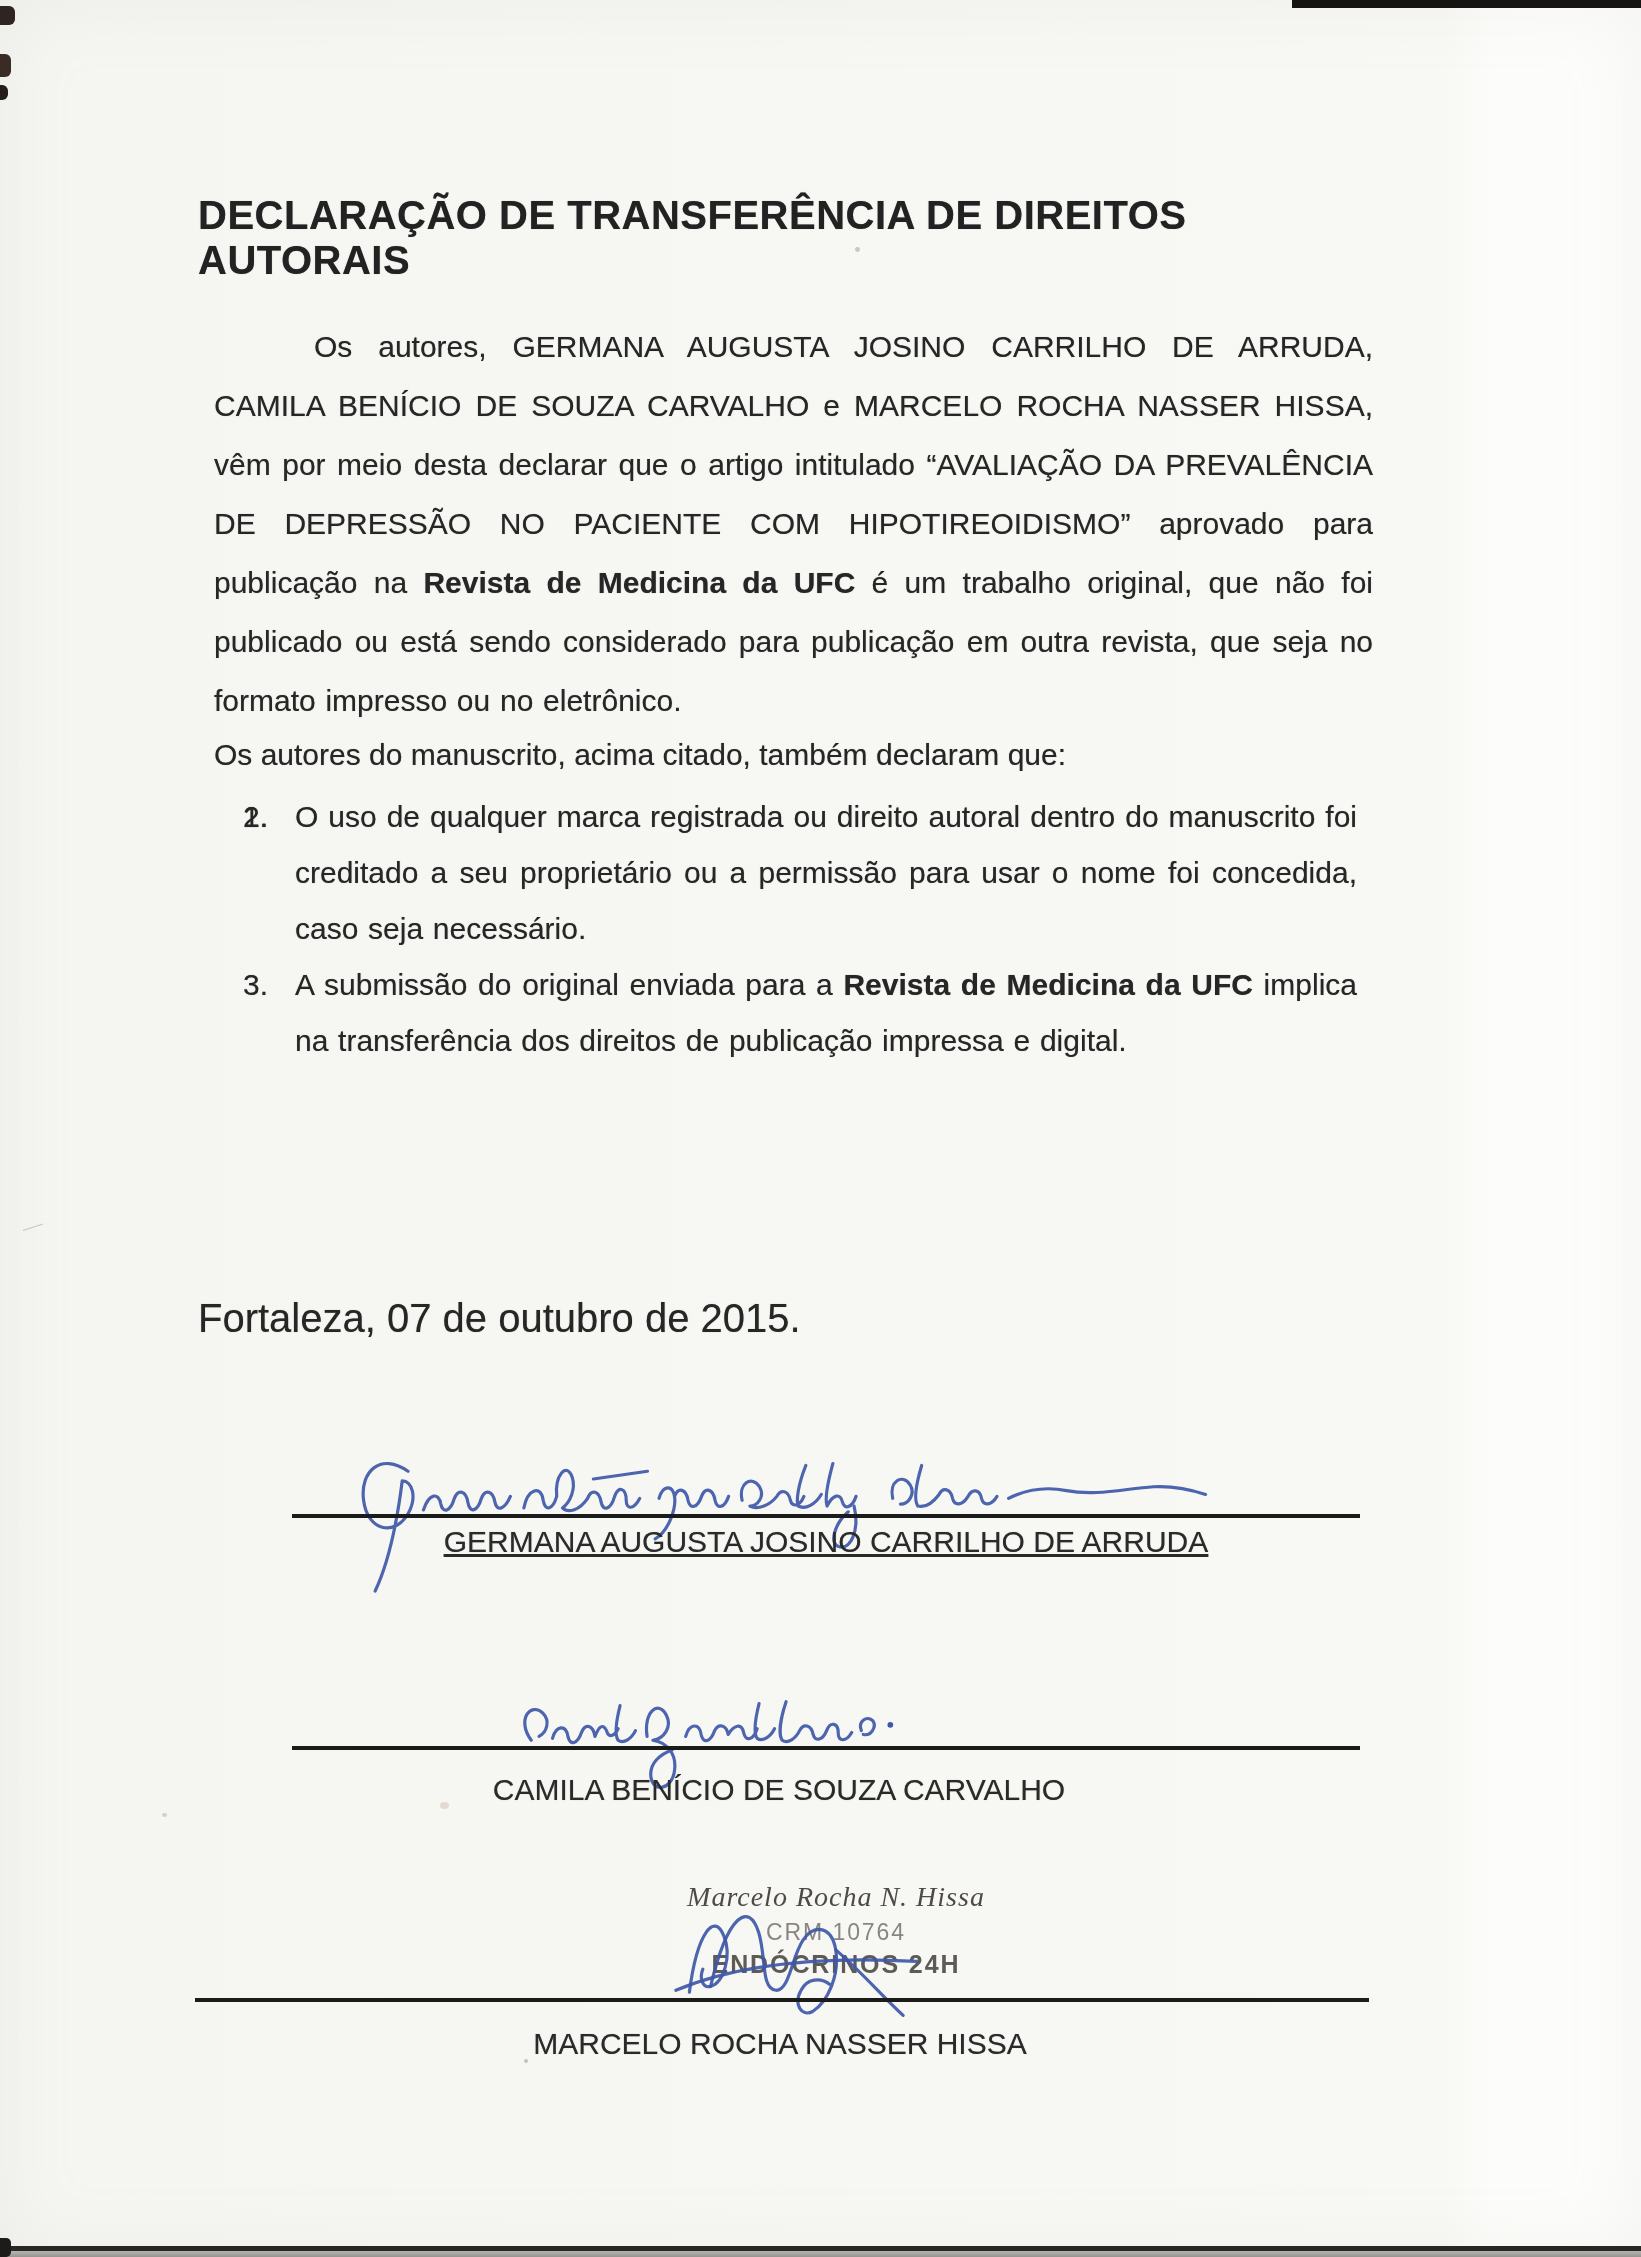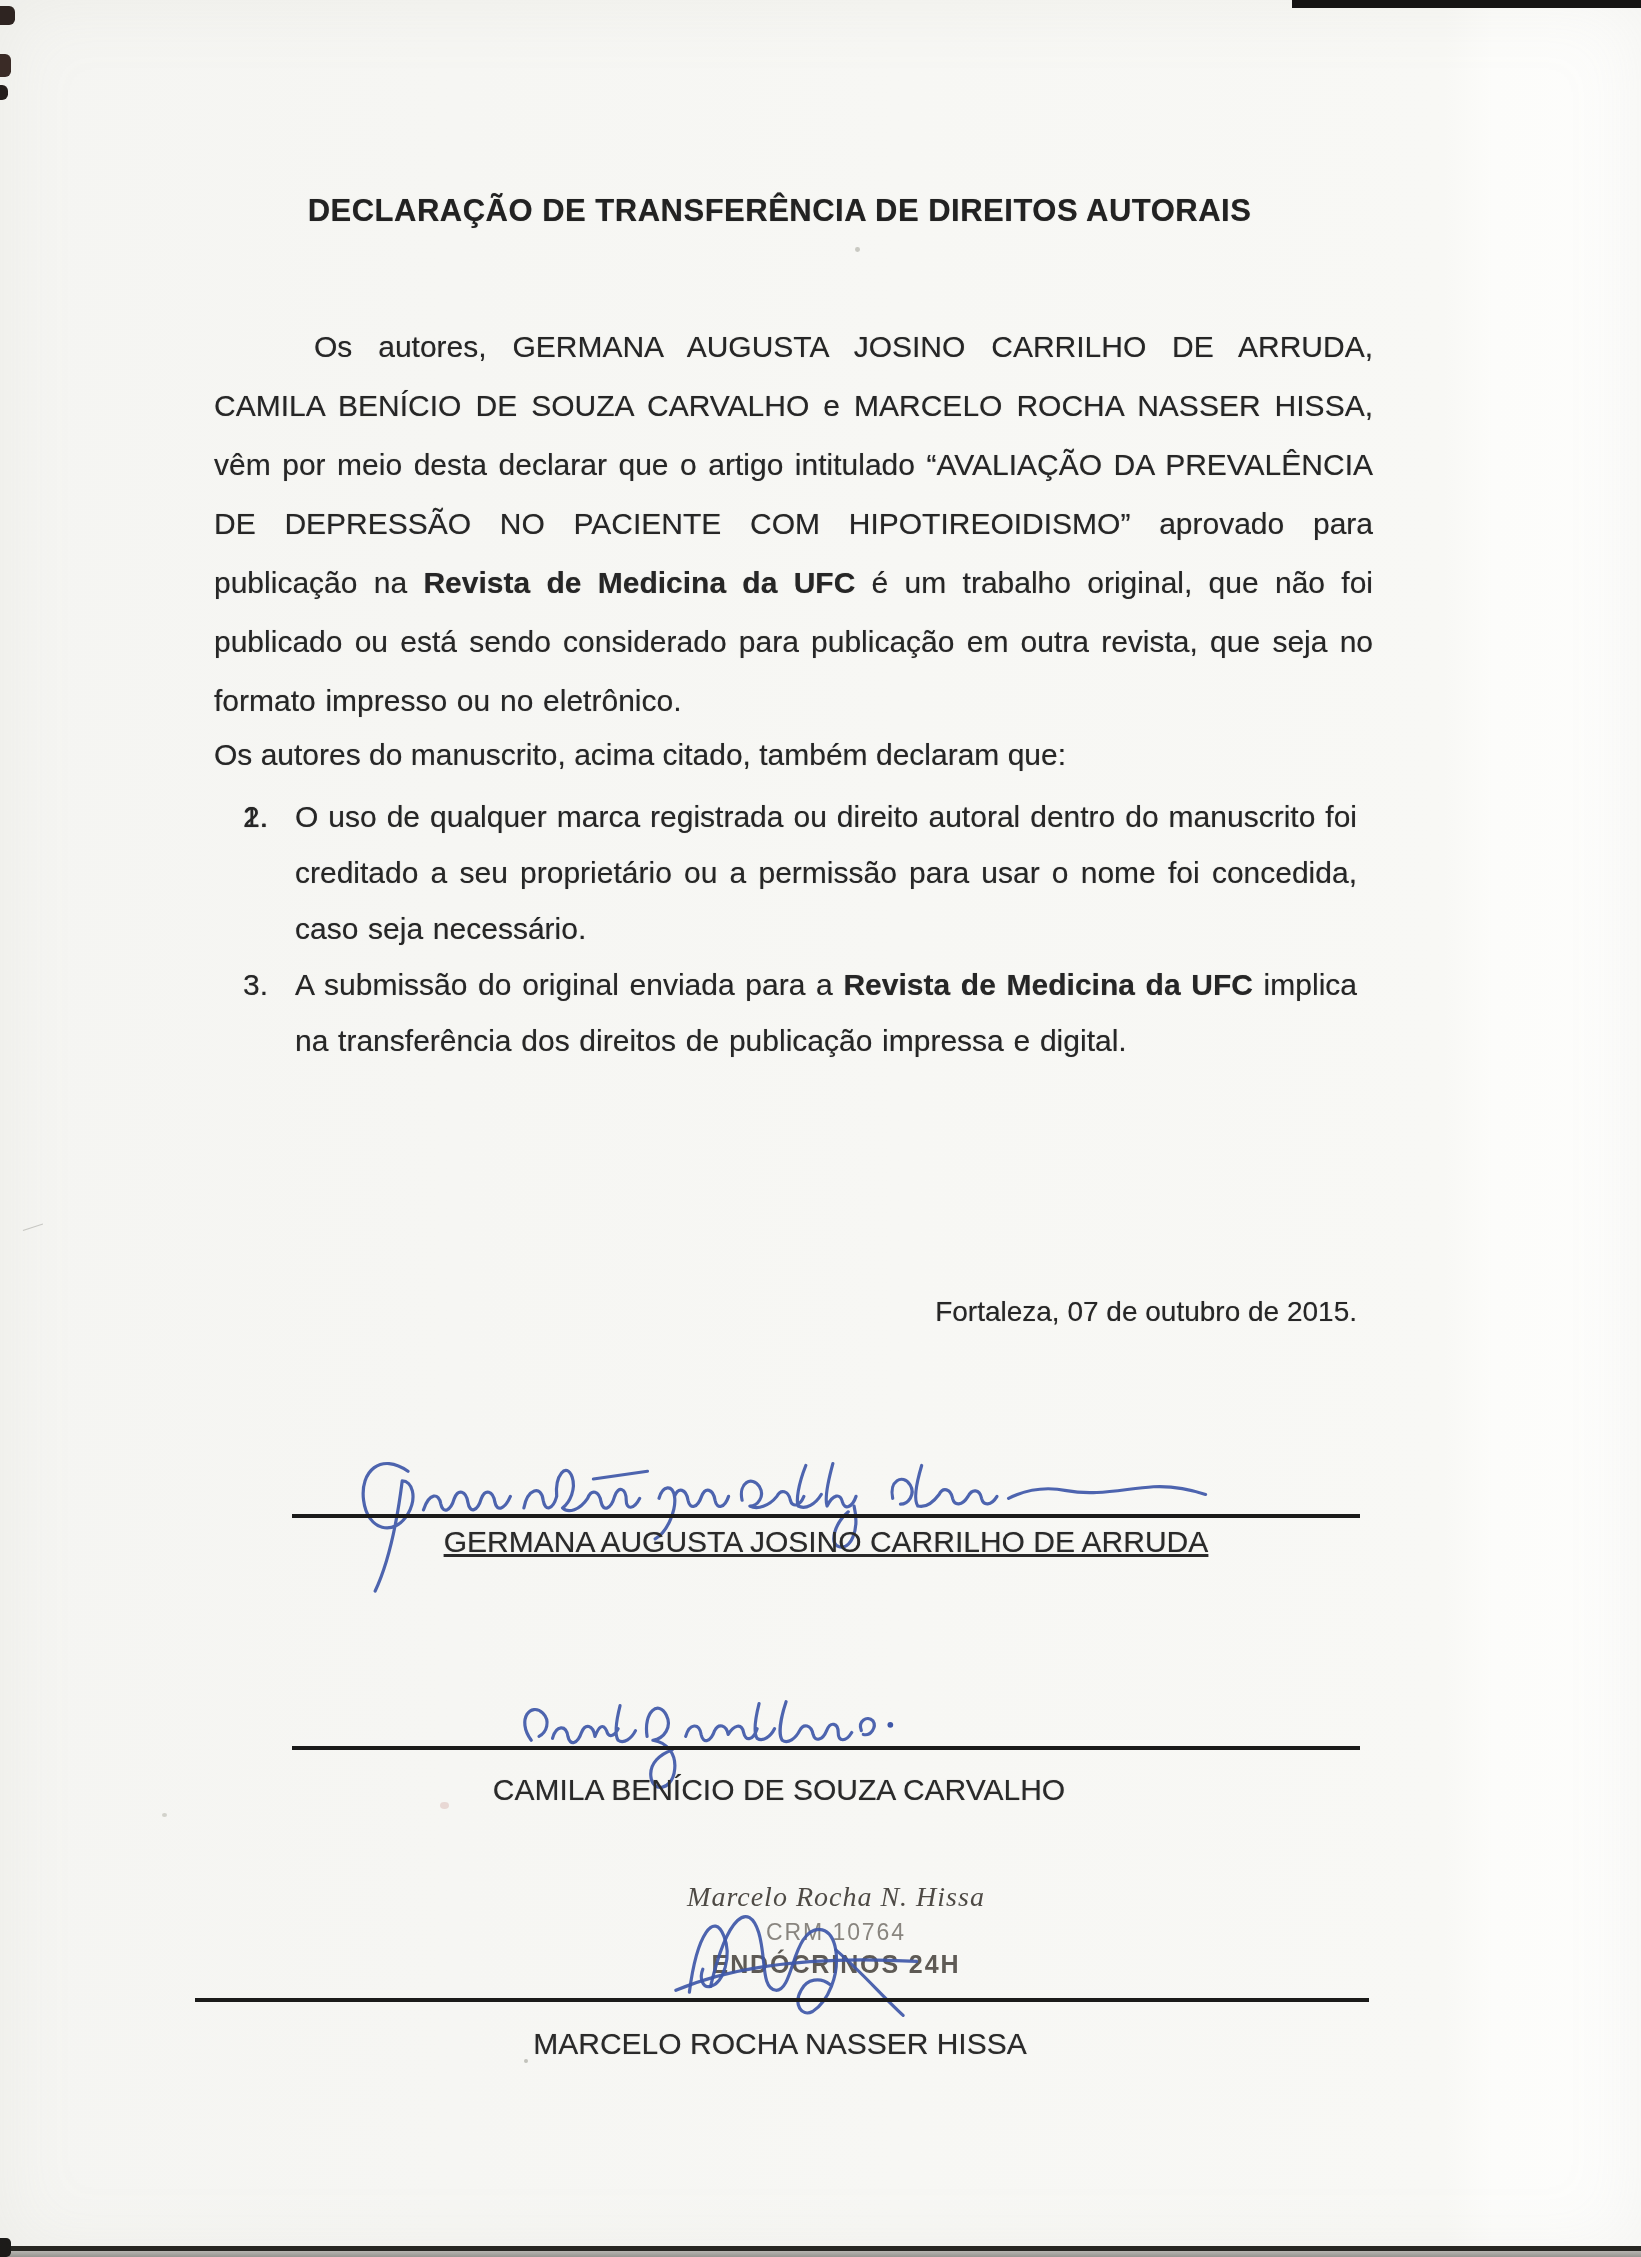--- a/index.html
+++ b/index.html
@@ -5,30 +5,30 @@
   html,body{margin:0;padding:0;background:#e8e8e6;}
   .scan{
     position:relative;width:1641px;height:2257px;overflow:hidden;
     background:linear-gradient(90deg,#f5f5f2 0%,#f7f7f4 55%,#f8f8f5 88%,#fcfcfa 91%,#fdfdfc 100%);
     font-family:"Liberation Sans",sans-serif;color:#262626;
     box-shadow:inset 0 0 77px rgba(170,170,158,.12);
   }
   .scan *{box-sizing:border-box;}
   .txt{text-shadow:0 0 0.8px rgba(55,55,55,.55);}
   .title{position:absolute;left:198px;top:193px;width:1163px;margin:0;
-    text-align:center;font-size:31px;font-weight:bold;letter-spacing:0.5px;color:#222;}
+    font-size:40px;font-weight:bold;letter-spacing:0.5px;color:#222;}
   .para{position:absolute;left:198px;width:1159px;margin:16px;font-size:30px;line-height:59px;}
   .para1{top:301px;text-align:justify;text-indent:100px;word-spacing:1.4px;}
   .para2{top:709px;}
   .decl-list{position:absolute;left:295px;top:789px;width:1062px;margin:0;padding:0;
     list-style:none;font-size:30px;line-height:56px;}
   .decl-item{position:relative;text-align:justify;word-spacing:1.4px;}
   .decl-num{position:absolute;left:-52px;top:0;}
   .dateline{position:absolute;left:198px;top:1296px;width:1159px;margin:0;
-    font-size:28px;text-align:right;}
+    font-size:40px;text-align:left;}
   .sig-line{position:absolute;height:3.9px;background:#1b1b1a;filter:blur(0.3px);}
   .sig-name{position:absolute;margin:0;font-size:30px;text-align:center;color:#2a2a2a;}
   .handwriting{position:absolute;}
   .handwriting path{fill:none;stroke:#3e57a8;stroke-width:3.3;stroke-linecap:round;stroke-linejoin:round;opacity:.92;}
   .stamp{position:absolute;left:643px;top:1881px;width:386px;text-align:center;filter:blur(0.4px);}
   .stamp-line1{font-family:"Liberation Serif",serif;font-style:italic;font-weight:normal;
     font-size:28px;color:#3f3b36;letter-spacing:1px;opacity:.92;}
   .stamp-line2{font-size:23px;color:#5a554e;letter-spacing:1.9px;opacity:.7;margin-top:5.8px;}
   .stamp-line3{font-size:25px;font-weight:bold;color:#49453f;letter-spacing:1.9px;opacity:.88;margin-top:3.9px;}
   

